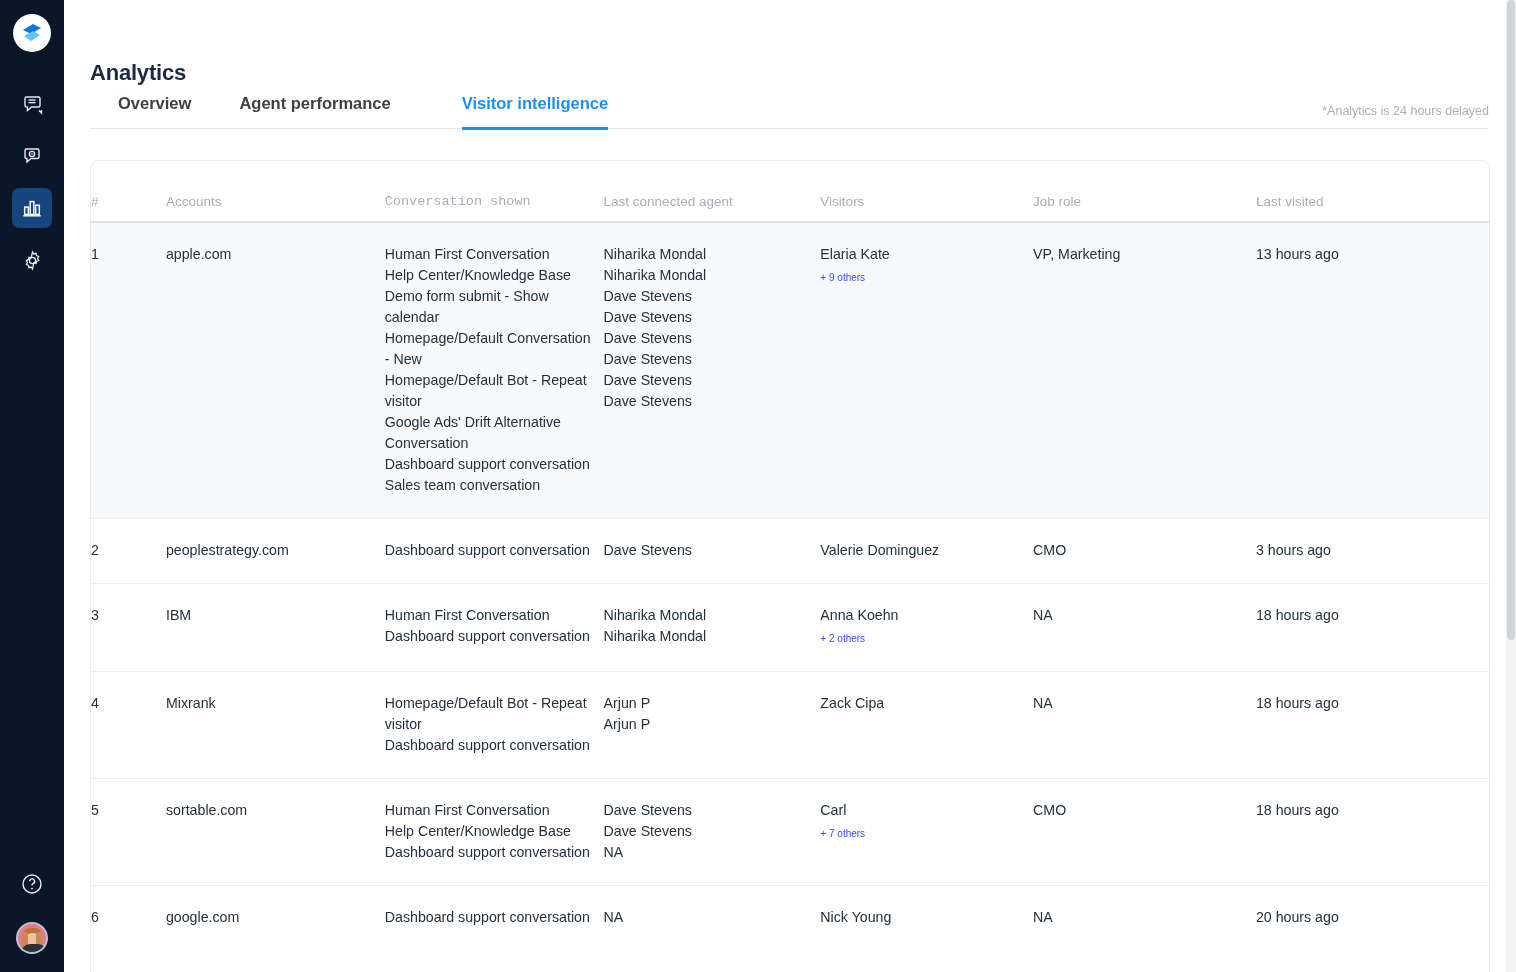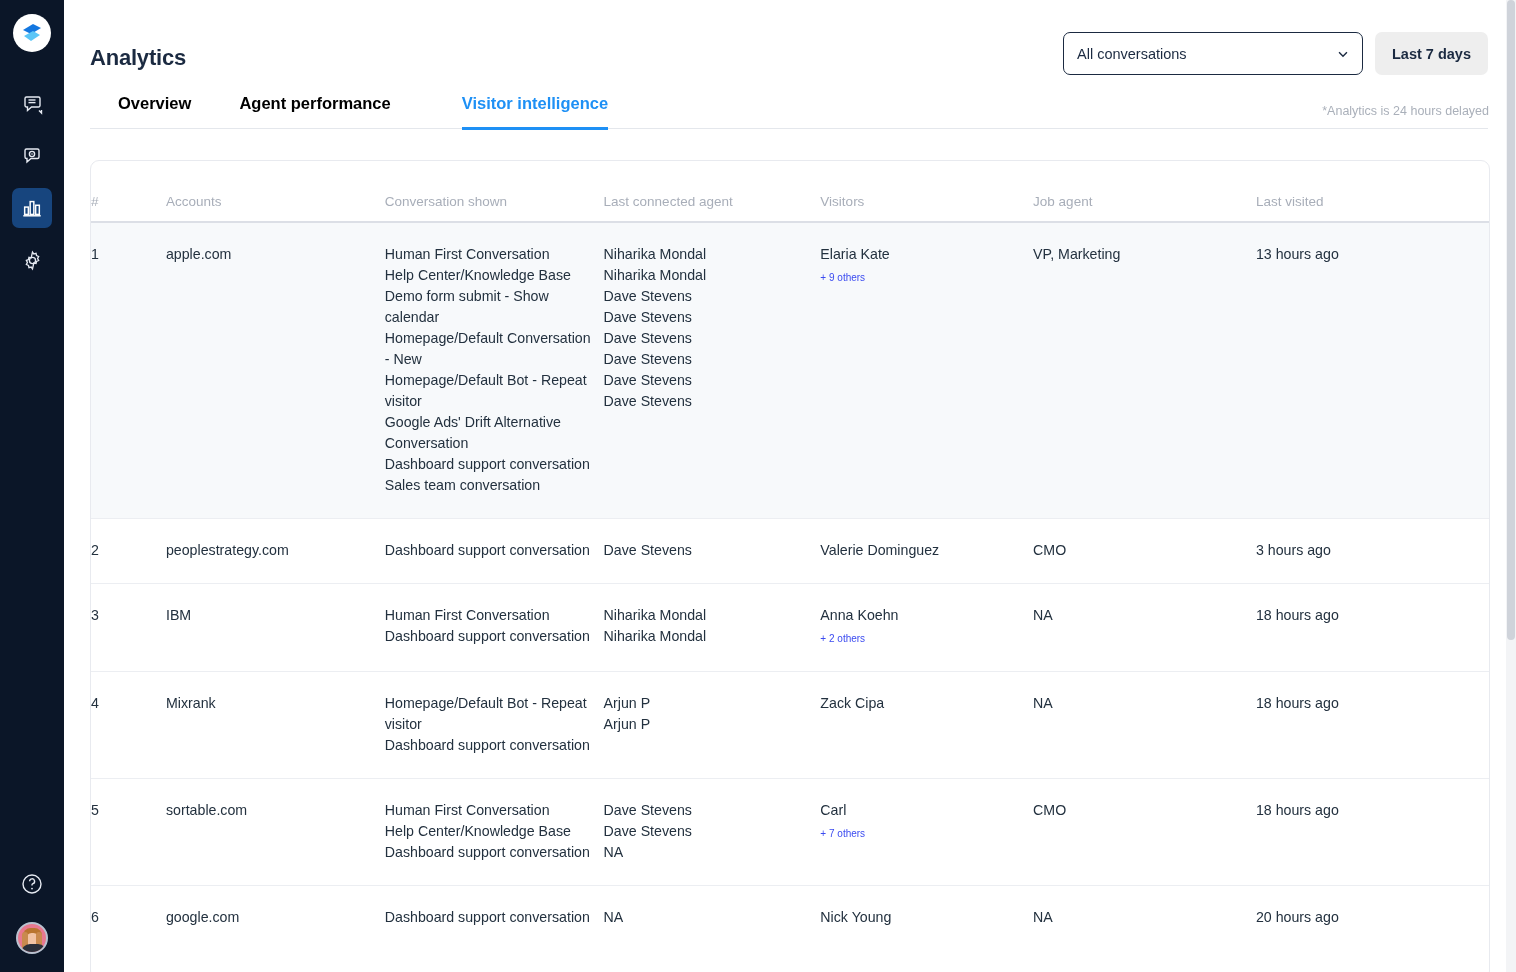--- a/index.html
+++ b/index.html
@@ -47,21 +47,21 @@
   .av-hairR { right: 4px; top: 8px; width: 6px; height: 18px; border-radius: 4px; }
   .av-body { position: absolute; left: 3px; bottom: -2px; width: 26px; height: 10px; background: #2a2f3a; border-radius: 9px 9px 0 0; }
 
   
   .main {
     flex: 1 1 auto; height: 972px; background: #ffffff;
     position: relative; overflow: hidden;
   }
   .topbar {
     height: 86px; padding: 0 28px 0 26px;
-    display: flex; align-items: center;
+    display: flex; align-items: flex-end;
   }
   .page-title {
     font-size: 22px; font-weight: bold; color: #1b2a41;
     letter-spacing: -0.2px; margin-top: 30px;
   }
   .top-right {
     margin-left: auto; display: flex; align-items: center;
     gap: 12px; margin-top: 21px;
   }
   .select-box {
@@ -83,21 +83,21 @@
 
   
   .tabs-wrap { padding: 0 28px 0 26px; position: relative; }
   .tabs {
     display: flex; align-items: flex-end;
     border-bottom: 1px solid #e4e7ec;
     position: relative;
   }
   .tab {
     font-size: 16.5px; font-weight: bold;
-    color: #000000; padding: 6px 0 14px 0;
+    color: #404040; padding: 6px 0 14px 0;
     margin-right: 0; white-space: nowrap;
     border-bottom: 3px solid transparent;
     position: relative; top: 2px;
   }
   .tab.t1 { margin-left: 28px; }
   .tab.t2 { margin-left: 48px; }
   .tab.t3 { margin-left: 71px; }
   .tab.active { color: #1e90f5; border-bottom-color: #1e90f5; }
   .delay-note {
     position: absolute; right: 27px; top: 18px;
@@ -114,21 +114,21 @@
     overflow: hidden;
   }
   table.vtable { width: 100%; border-collapse: collapse; table-layout: fixed; }
   table.vtable th {
     text-align: left; font-weight: normal;
     font-size: 13.5px; color: #a8aeb9;
     padding: 33px 0 12px 0;
   }
   .c-num   { width: 74px; padding-left: 18px; }
   .c-acct  { width: 216px; }
-  .c-conv  { width: 216px; }
+  .c-conv  { width: 216px; font-family: Liberation Mono, monospace; }
   .c-agent { width: 214px; }
   .c-vis   { width: 210px; }
   .c-role  { width: 220px; }
   .c-last  { width: 230px; }
 
   table.vtable td {
     vertical-align: top;
     font-size: 14.2px; color: #23313f;
     padding: 21px 10px 22px 0;
     line-height: 21px;
@@ -220,50 +220,41 @@
       <div class="av-hairL"></div>
       <div class="av-hairR"></div>
       <div class="av-body"></div>
     </div>
   </div>
 
   <div class="main">
 
     <div class="topbar">
       <div class="page-title">Analytics</div>
-      <div class="top-right">
-        <div class="select-box">
-          <span class="sel-val">All conversations</span>
-          <svg class="chev" viewBox="0 0 16 16" fill="none" stroke="#1b2a41" stroke-width="1.6">
-            <path d="M3.5 6 L8 10.5 L12.5 6"></path>
-          </svg>
-        </div>
-        <div class="range-btn">Last 7 days</div>
-      </div>
     </div>
 
     <div class="tabs-wrap">
       <div class="tabs">
         <div class="tab t1">Overview</div>
         <div class="tab t2">Agent performance</div>
         <div class="tab t3 active">Visitor intelligence</div>
       </div>
       <div class="delay-note">*Analytics is 24 hours delayed</div>
     </div>
 
     <div class="card">
       <table class="vtable">
         <thead>
           <tr>
             <th class="c-num">#</th>
             <th class="c-acct">Accounts</th>
             <th class="c-conv">Conversation shown</th>
             <th class="c-agent">Last connected agent</th>
             <th class="c-vis">Visitors</th>
-            <th class="c-role">Job agent</th>
+            <th class="c-role">Job role</th>
             <th class="c-last">Last visited</th>
           </tr>
         </thead>
         <tbody id="tbody">
             <tr class="highlight">
               <td class="num">1</td>
               <td>apple.com</td>
               <td>
                 <span class="cellline">Human First Conversation</span>
                 <span class="cellline">Help Center/Knowledge Base</span>

